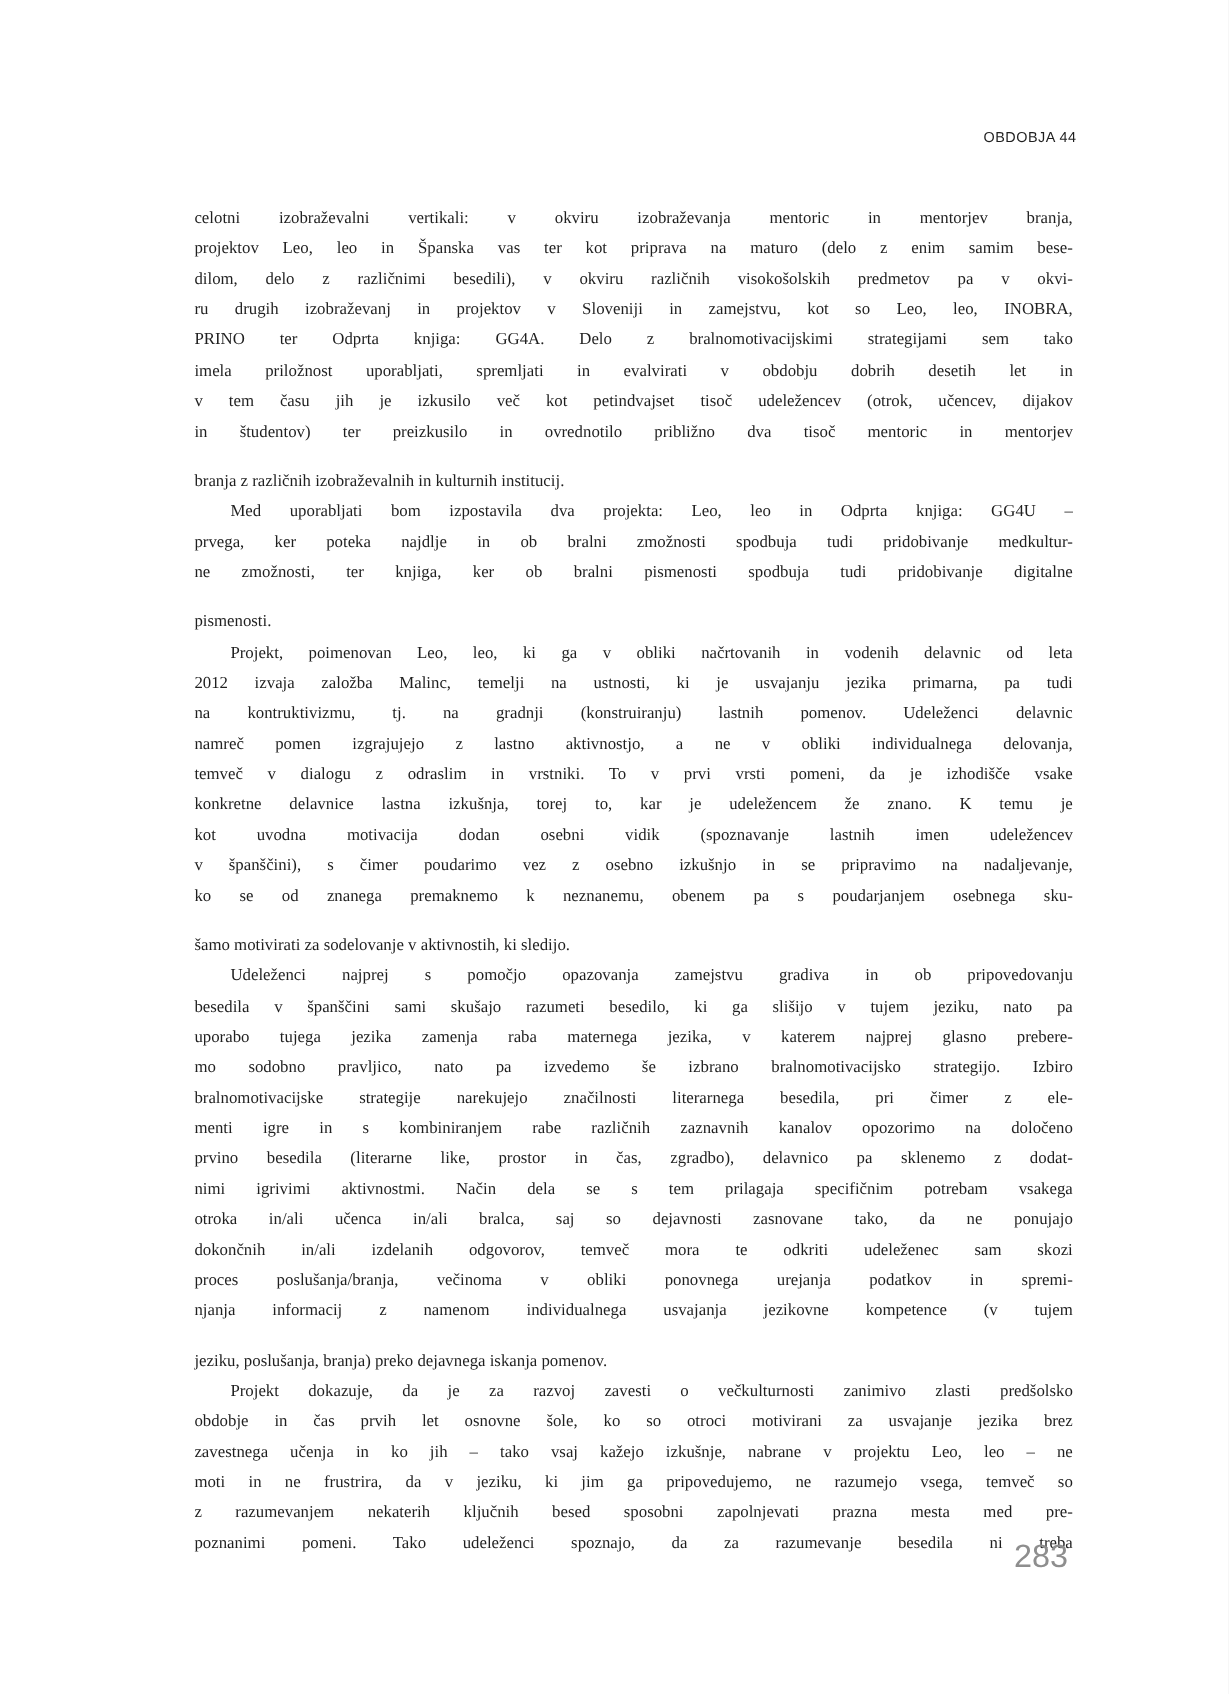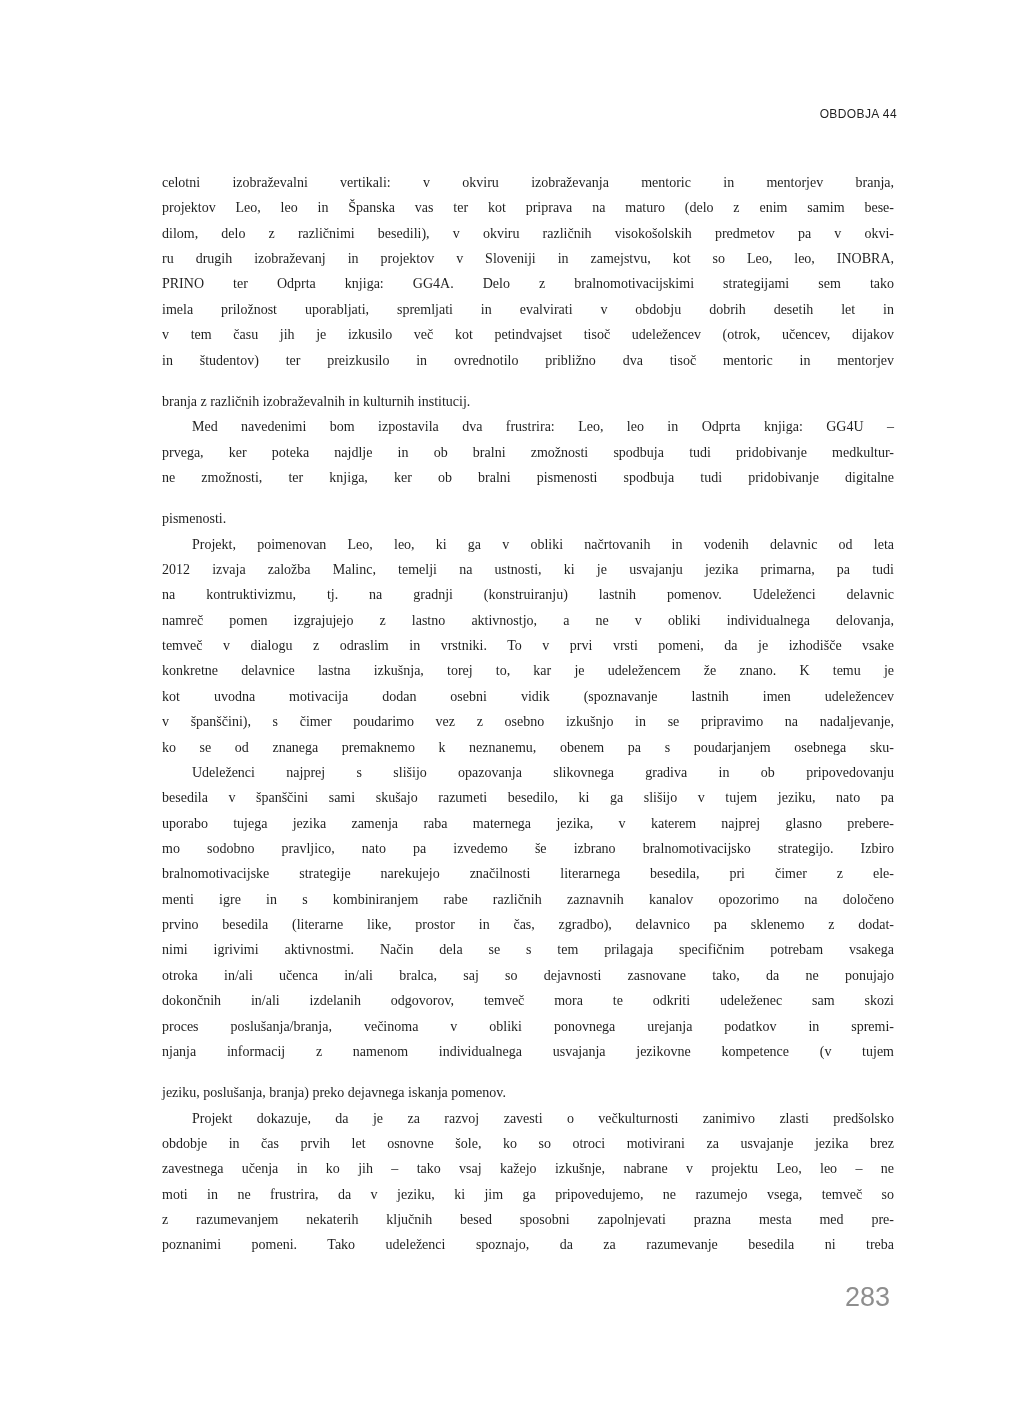--- a/index.html
+++ b/index.html
@@ -67,38 +67,39 @@
         <div class="line">projektov Leo, leo in Španska vas ter kot priprava na maturo (delo z enim samim bese-</div>
         <div class="line">dilom, delo z različnimi besedili), v okviru različnih visokošolskih predmetov pa v okvi-</div>
         <div class="line">ru drugih izobraževanj in projektov v Sloveniji in zamejstvu, kot so Leo, leo, INOBRA,</div>
         <div class="line">PRINO ter Odprta knjiga: GG4A. Delo z bralnomotivacijskimi strategijami sem tako</div>
         <div class="line">imela priložnost uporabljati, spremljati in evalvirati v obdobju dobrih desetih let in</div>
         <div class="line">v tem času jih je izkusilo več kot petindvajset tisoč udeležencev (otrok, učencev, dijakov</div>
         <div class="line">in študentov) ter preizkusilo in ovrednotilo približno dva tisoč mentoric in mentorjev</div>
         <div class="line last">branja z različnih izobraževalnih in kulturnih institucij.</div>
       </div>
       <div class="para">
-        <div class="line indent">Med navedenimi bom izpostavila dva frustrira: Leo, leo in Odprta knjiga: GG4U –</div>
+        <div class="line indent">Med uporabljati bom izpostavila dva projekta: Leo, leo in Odprta knjiga: GG4U –</div>
         <div class="line">prvega, ker poteka najdlje in ob bralni zmožnosti spodbuja tudi pridobivanje medkultur-</div>
         <div class="line">ne zmožnosti, ter knjiga, ker ob bralni pismenosti spodbuja tudi pridobivanje digitalne</div>
         <div class="line last">pismenosti.</div>
       </div>
       <div class="para">
         <div class="line indent">Projekt, poimenovan Leo, leo, ki ga v obliki načrtovanih in vodenih delavnic od leta</div>
         <div class="line">2012 izvaja založba Malinc, temelji na ustnosti, ki je usvajanju jezika primarna, pa tudi</div>
         <div class="line">na kontruktivizmu, tj. na gradnji (konstruiranju) lastnih pomenov. Udeleženci delavnic</div>
         <div class="line">namreč pomen izgrajujejo z lastno aktivnostjo, a ne v obliki individualnega delovanja,</div>
         <div class="line">temveč v dialogu z odraslim in vrstniki. To v prvi vrsti pomeni, da je izhodišče vsake</div>
         <div class="line">konkretne delavnice lastna izkušnja, torej to, kar je udeležencem že znano. K temu je</div>
         <div class="line">kot uvodna motivacija dodan osebni vidik (spoznavanje lastnih imen udeležencev</div>
         <div class="line">v španščini), s čimer poudarimo vez z osebno izkušnjo in se pripravimo na nadaljevanje,</div>
         <div class="line">ko se od znanega premaknemo k neznanemu, obenem pa s poudarjanjem osebnega sku-</div>
+        <div class="line last">šamo motivirati za sodelovanje v aktivnostih, ki sledijo.</div>
       </div>
       <div class="para">
-        <div class="line indent">Udeleženci najprej s slišijo opazovanja slikovnega gradiva in ob pripovedovanju</div>
+        <div class="line indent">Udeleženci najprej s pomočjo opazovanja zamejstvu gradiva in ob pripovedovanju</div>
         <div class="line">besedila v španščini sami skušajo razumeti besedilo, ki ga slišijo v tujem jeziku, nato pa</div>
         <div class="line">uporabo tujega jezika zamenja raba maternega jezika, v katerem najprej glasno prebere-</div>
         <div class="line">mo sodobno pravljico, nato pa izvedemo še izbrano bralnomotivacijsko strategijo. Izbiro</div>
         <div class="line">bralnomotivacijske strategije narekujejo značilnosti literarnega besedila, pri čimer z ele-</div>
         <div class="line">menti igre in s kombiniranjem rabe različnih zaznavnih kanalov opozorimo na določeno</div>
         <div class="line">prvino besedila (literarne like, prostor in čas, zgradbo), delavnico pa sklenemo z dodat-</div>
         <div class="line">nimi igrivimi aktivnostmi. Način dela se s tem prilagaja specifičnim potrebam vsakega</div>
         <div class="line">otroka in/ali učenca in/ali bralca, saj so dejavnosti zasnovane tako, da ne ponujajo</div>
         <div class="line">dokončnih in/ali izdelanih odgovorov, temveč mora te odkriti udeleženec sam skozi</div>
         <div class="line">proces poslušanja/branja, večinoma v obliki ponovnega urejanja podatkov in spremi-</div>

